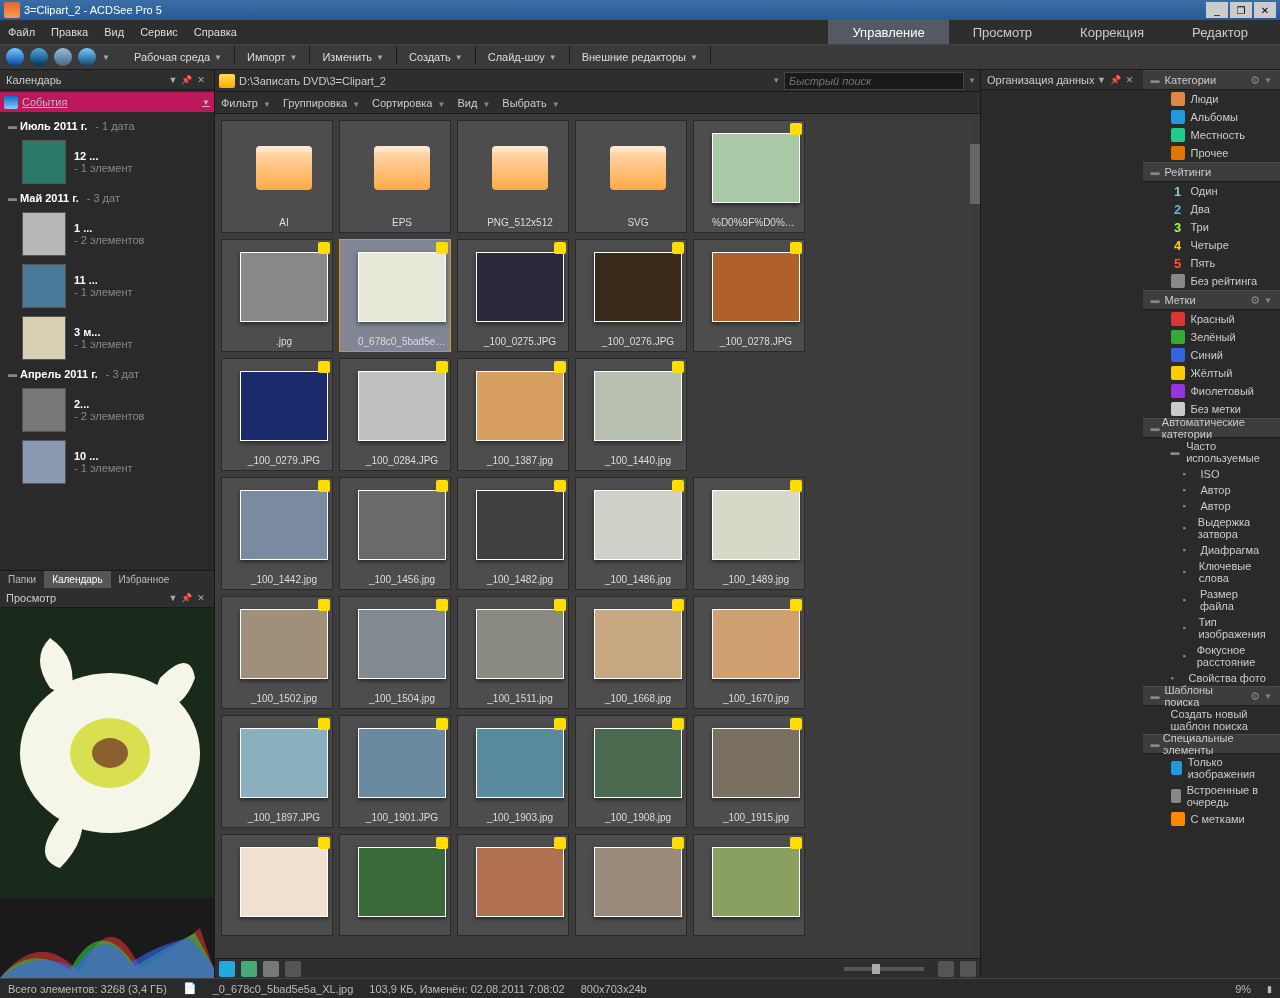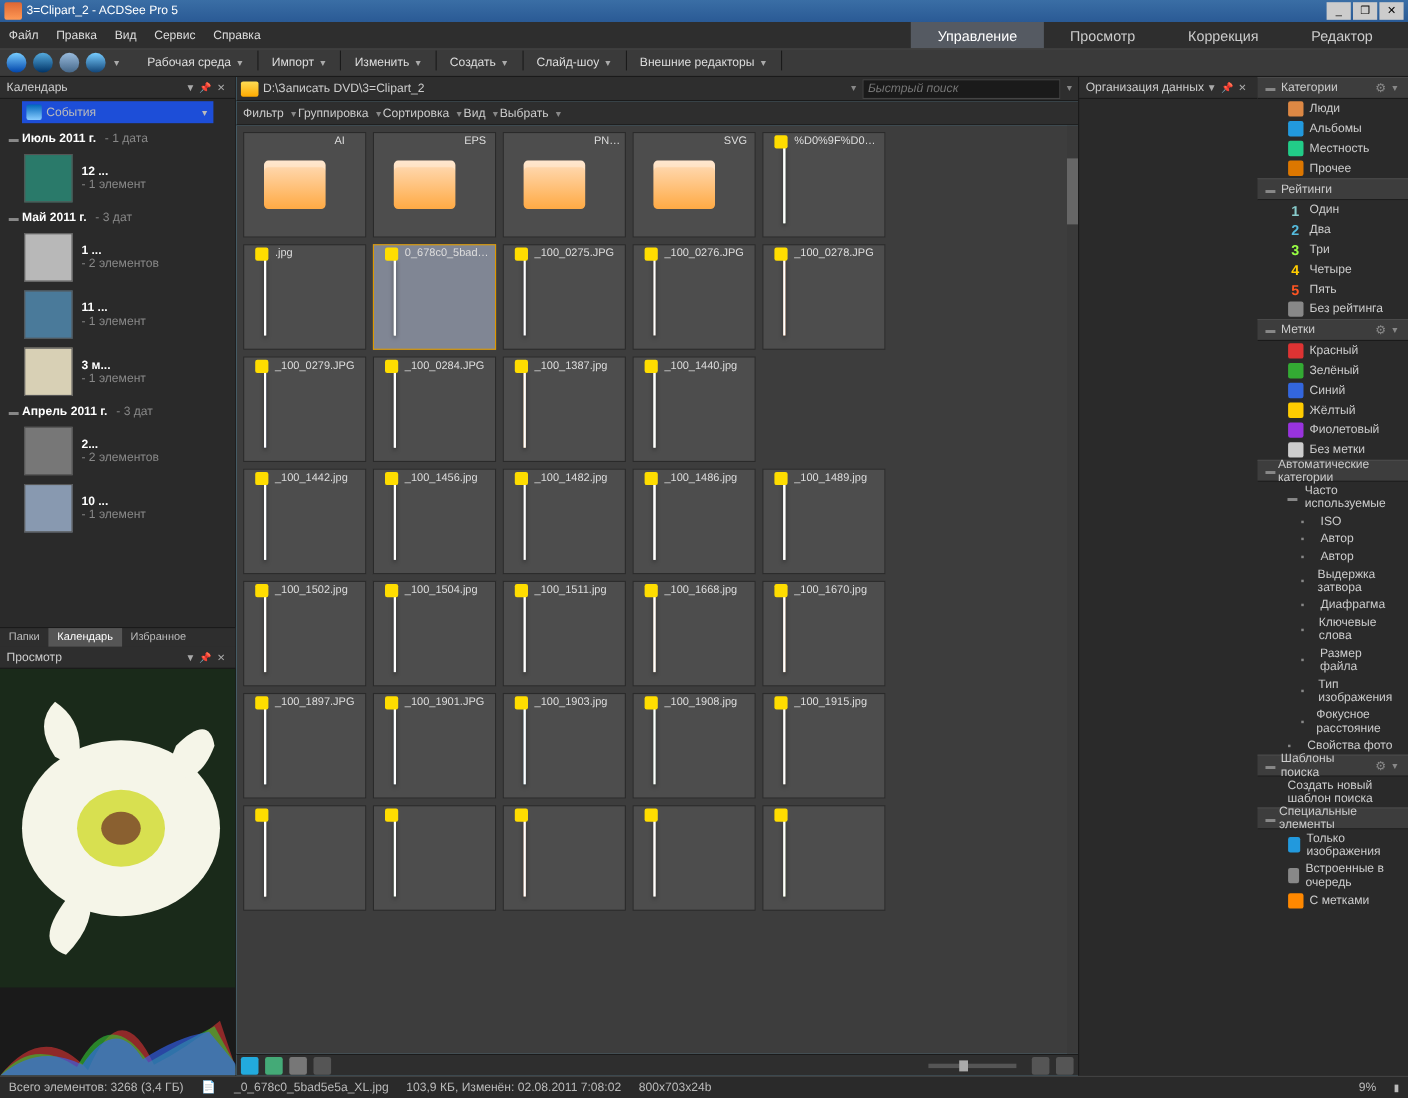--- a/index.html
+++ b/index.html
@@ -13,51 +13,51 @@
 .tabs { margin-left: auto; display: flex; height: 24px; }
 .tabs .tab { padding: 0 24px; display: flex; align-items: center; font-size: 13px; color: #ccc; cursor: pointer; }
 .tabs .tab.active { background: #555a62; color: #fff; }
 .toolbar { background: #3a3a3a; height: 26px; display: flex; align-items: center; padding: 0 6px; gap: 4px; border-top: 1px solid #444; border-bottom: 1px solid #1a1a1a; }
 .toolbar .navbtn { width: 18px; height: 18px; border-radius: 50%; margin-right: 2px; }
 .toolbar .ddbtn { padding: 0 8px; height: 22px; display: flex; align-items: center; gap: 4px; color: #ddd; cursor: pointer; }
 .toolbar .arrow { font-size: 8px; color: #aaa; }
 .main { flex: 1; display: flex; overflow: hidden; }
 .leftpanel { width: 215px; background: #2a2a2a; display: flex; flex-direction: column; border-right: 1px solid #1a1a1a; }
 .rightpanel { width: 300px; background: #2a2a2a; display: flex; flex-direction: row; border-left: 1px solid #1a1a1a; }
-.center { flex: 1; display: flex; flex-direction: column; background: #7dd3fc; }
+.center { flex: 1; display: flex; flex-direction: column; background: #b91c1c; }
 .panelhead { background: #2e2e2e; height: 20px; display: flex; align-items: center; padding: 0 6px; color: #ccc; border-bottom: 1px solid #1a1a1a; }
 .panelhead .sp { flex: 1; }
 .panelhead .pbtn { width: 14px; text-align: center; cursor: pointer; font-size: 9px; color: #aaa; }
-.eventsel { background: #1d4ed8; height: 20px; margin: 2px 20px; display: flex; align-items: center; padding: 0 4px; color: #bbb; }
+.eventsel { background: #be185d; height: 20px; margin: 2px 0; display: flex; align-items: center; padding: 0 4px; color: #bbb; text-decoration: underline; }
 .eventsel .icon { width: 14px; height: 14px; background: linear-gradient(#06b,#8cf); border-radius: 2px; margin-right: 4px; }
 .calbody { flex: 1; overflow-y: auto; padding: 2px; }
 .monthrow { display: flex; align-items: center; padding: 4px 6px; color: #fff; cursor: pointer; }
 .monthrow .exp { width: 12px; color: #888; font-size: 9px; }
 .monthrow .name { font-weight: bold; }
 .monthrow .meta { color: #888; margin-left: 8px; }
 .dayitem { display: flex; align-items: center; padding: 4px 4px 4px 20px; gap: 8px; }
 .dayitem .thumb { width: 44px; height: 44px; border: 1px solid #555; background: #567; }
 .dayitem .dnum { color: #fff; font-weight: bold; }
 .dayitem .dmeta { color: #888; }
 .lefttabs { display: flex; background: #2e2e2e; border-top: 1px solid #1a1a1a; }
 .lefttabs .lt { padding: 3px 8px; color: #bbb; cursor: pointer; font-size: 10px; }
 .lefttabs .lt.active { background: #555; color: #fff; }
 .previewpanel { display: flex; flex-direction: column; }
 .previmg { height: 290px; background: #1a1a1a; display: flex; align-items: center; justify-content: center; position: relative; }
 .histo { height: 80px; background: #1a1a1a; position: relative; overflow: hidden; }
 .pathbar { background: #2e2e2e; height: 22px; display: flex; align-items: center; padding: 0 4px; gap: 4px; border-bottom: 1px solid #1a1a1a; }
 .pathbar .fld { width: 16px; height: 14px; background: linear-gradient(#fd5,#fa0); border-radius: 2px; }
 .pathbar .pathtext { flex: 1; color: #ccc; }
 .pathbar .search { width: 180px; height: 18px; background: #1a1a1a; border: 1px solid #444; color: #888; padding: 0 4px; font-style: italic; }
-.filterbar { background: #2e2e2e; height: 22px; display: flex; align-items: center; padding: 0 6px; border-bottom: 1px solid #1a1a1a; }
+.filterbar { background: #2e2e2e; height: 22px; display: flex; align-items: center; padding: 0 6px; gap: 12px; border-bottom: 1px solid #1a1a1a; }
 .filterbar span { color: #ccc; cursor: pointer; }
 .filterbar .arrow { font-size: 8px; color: #888; margin-left: 2px; }
 .thumbgrid { flex: 1; overflow-y: auto; padding: 6px; background: #3d3d3d; }
 .thumbrow { display: flex; gap: 6px; margin-bottom: 6px; }
-.thumbcell { width: 112px; background: #4d4d4d; border: 1px solid #2a2a2a; display: flex; flex-direction: row; padding-left: 14px; }
+.thumbcell { width: 112px; background: #4d4d4d; border: 1px solid #2a2a2a; display: flex; flex-direction: column; padding-left: 14px; }
 .thumbcell.selected { background: #808694; border: 1px solid #d90; }
 .thumbimg { height: 94px; display: flex; align-items: center; justify-content: center; position: relative; padding: 4px; }
 .thumbimg .tag { position: absolute; top: 2px; right: 2px; width: 12px; height: 12px; background: #fd0; border-radius: 2px; }
 .thumbimg .folder { width: 56px; height: 44px; background: linear-gradient(#fdb,#fa4); border-radius: 4px; box-shadow: inset 0 6px 0 rgba(255,255,255,.3); }
 .thumbimg .photo { width: 100%; height: 70px; background: #789; border: 1px solid #fff; box-shadow: 0 2px 4px rgba(0,0,0,.5); }
 .thumblabel { text-align: center; padding: 2px 4px 4px; color: #ddd; font-size: 10px; white-space: nowrap; overflow: hidden; text-overflow: ellipsis; }
 .bottombar { background: #2e2e2e; height: 20px; display: flex; align-items: center; padding: 0 4px; gap: 6px; border-top: 1px solid #1a1a1a; }
 .bottombar .bicon { width: 16px; height: 16px; border-radius: 2px; }
 .bottombar .slider { width: 80px; height: 4px; background: #555; margin-left: auto; position: relative; }
 .bottombar .slider .knob { width: 8px; height: 10px; background: #aaa; position: absolute; left: 35%; top: -3px; }

